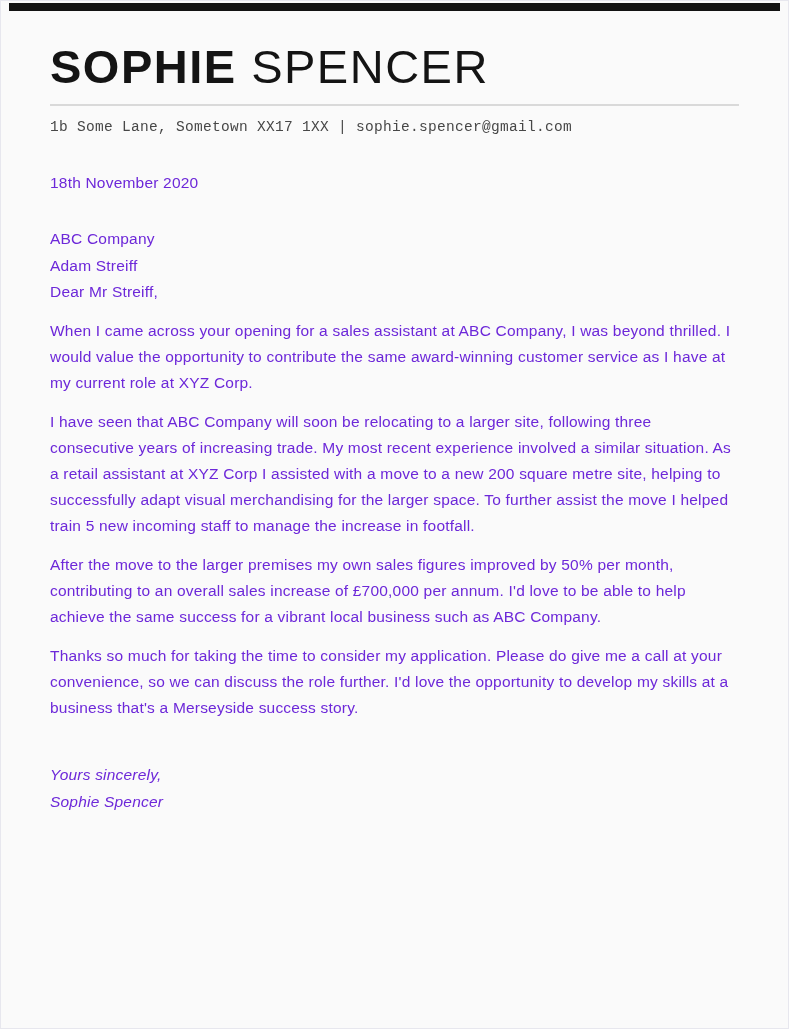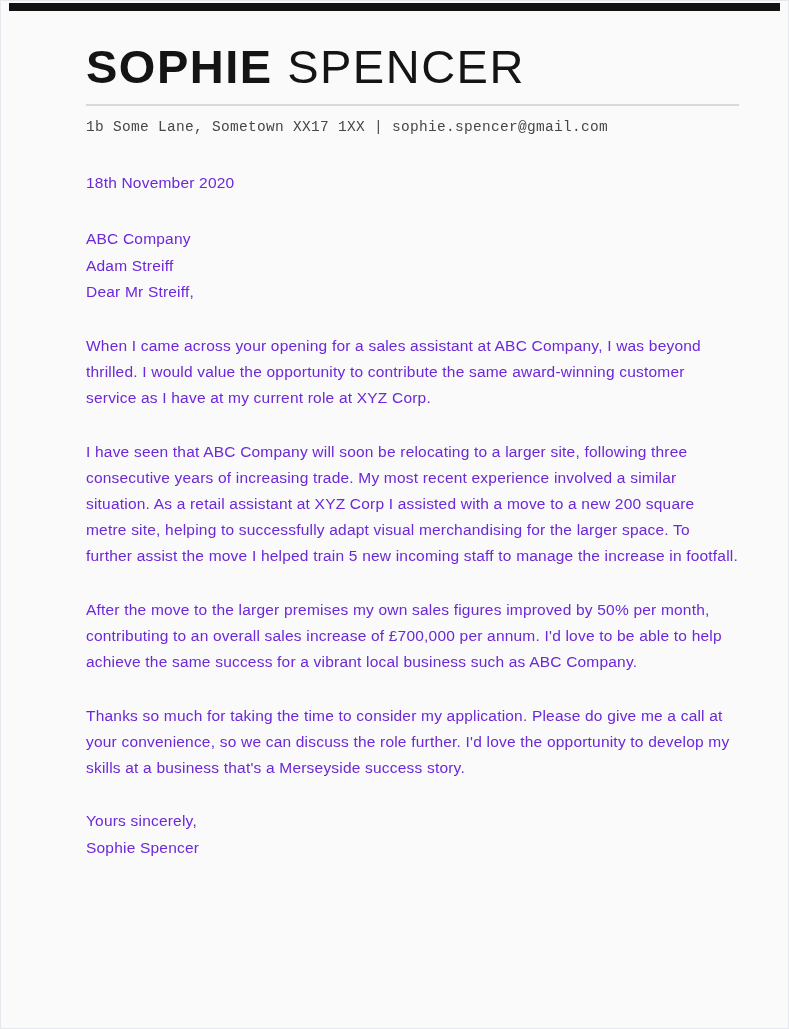--- a/index.html
+++ b/index.html
@@ -9,21 +9,20 @@
     width: 789px;
     height: 1029px;
     overflow: hidden;
   }
   .page {
     position: relative;
     width: 789px;
     height: 1029px;
     background: #fafafa;
     border: 1px solid #e7e7ee;
-    padding-left: 36px;
   }
   .accent-bar {
     position: absolute;
     top: 2px;
     left: 8px;
     right: 8px;
     height: 8px;
     background: #131313;
   }
   .content {
@@ -54,22 +53,22 @@
   }
   .letter-body {
     font-size: 15.5px;
     line-height: 26px;
     letter-spacing: 0.2px;
     color: #6d28d9;
   }
   .date-line   { margin-top: 35px; }
   .recipient-block { margin-top: 29px; line-height: 27px; }
   .salutation  { }
-  .paragraph   { margin-top: 28px; max-width: 694px; }
-  .closing-block { margin-top: 26px; line-height: 27px; }
+  .paragraph   { margin-top: 13px; max-width: 694px; }
+  .closing-block { margin-top: 40px; line-height: 27px; font-style: italic; }
 </style>
 </head>
 <body>
 
 <div class="page">
   <div class="accent-bar"></div>
 
   <div class="content">
 
     <div class="letter-header">

